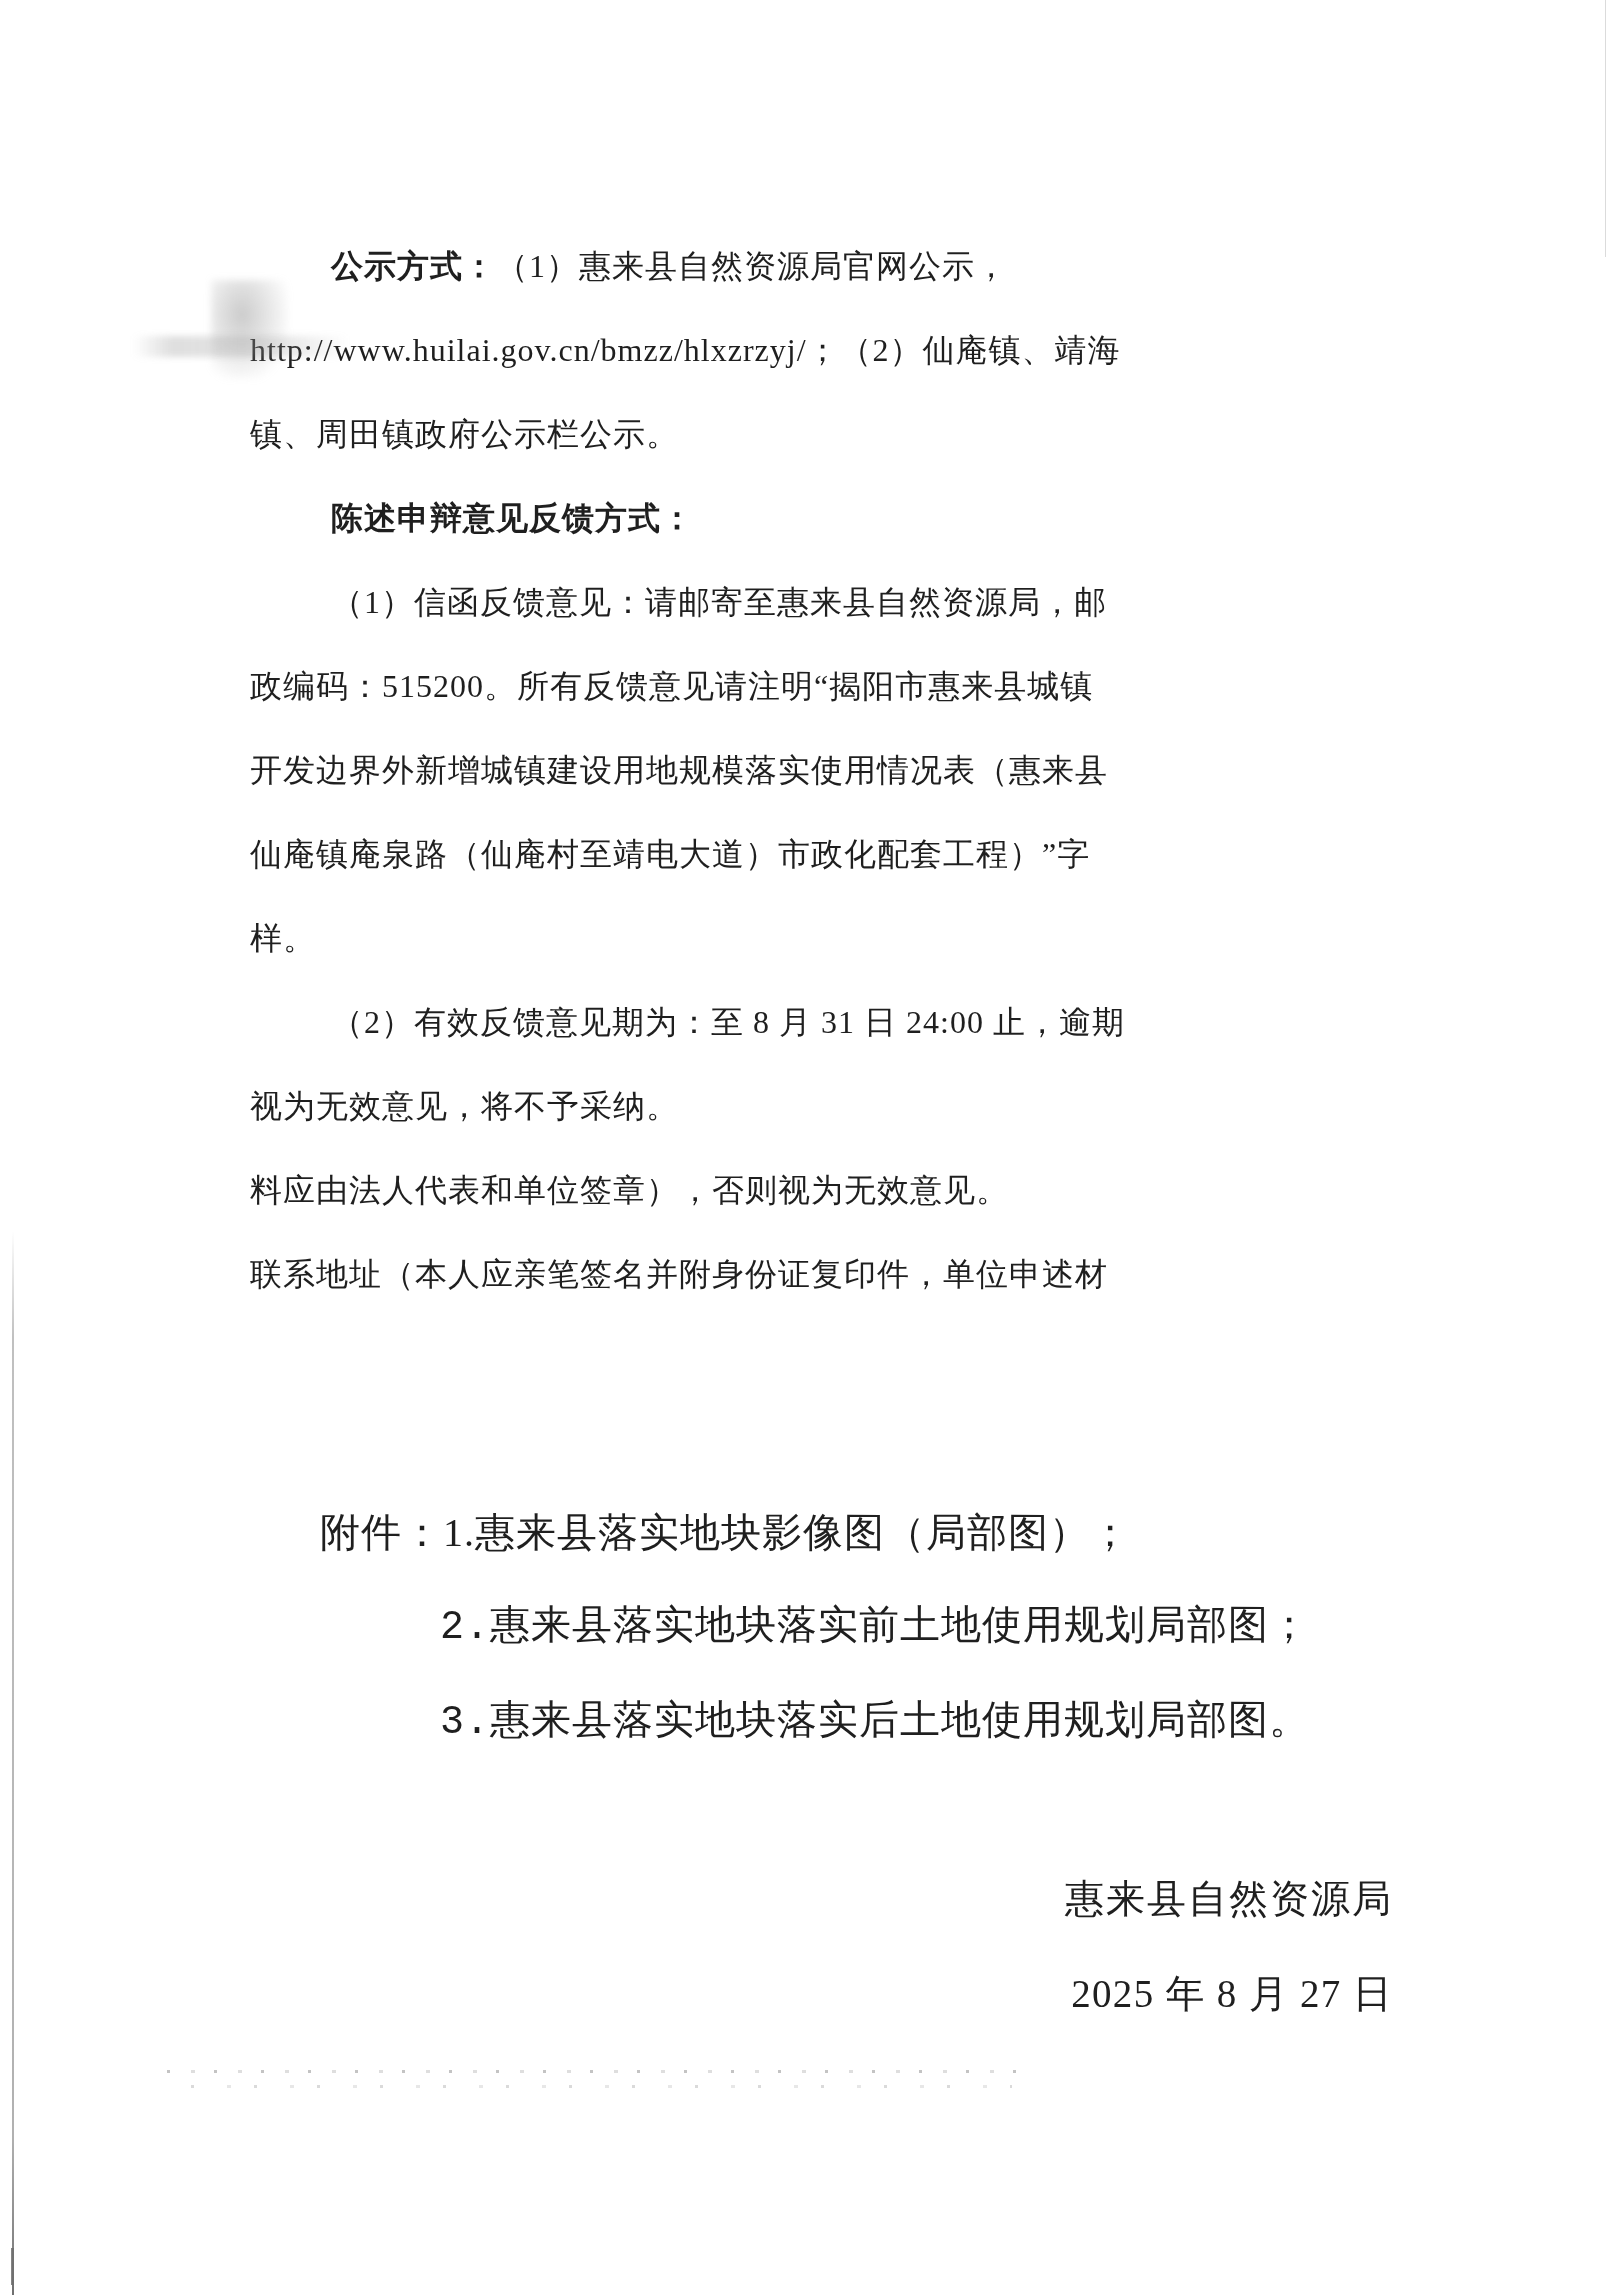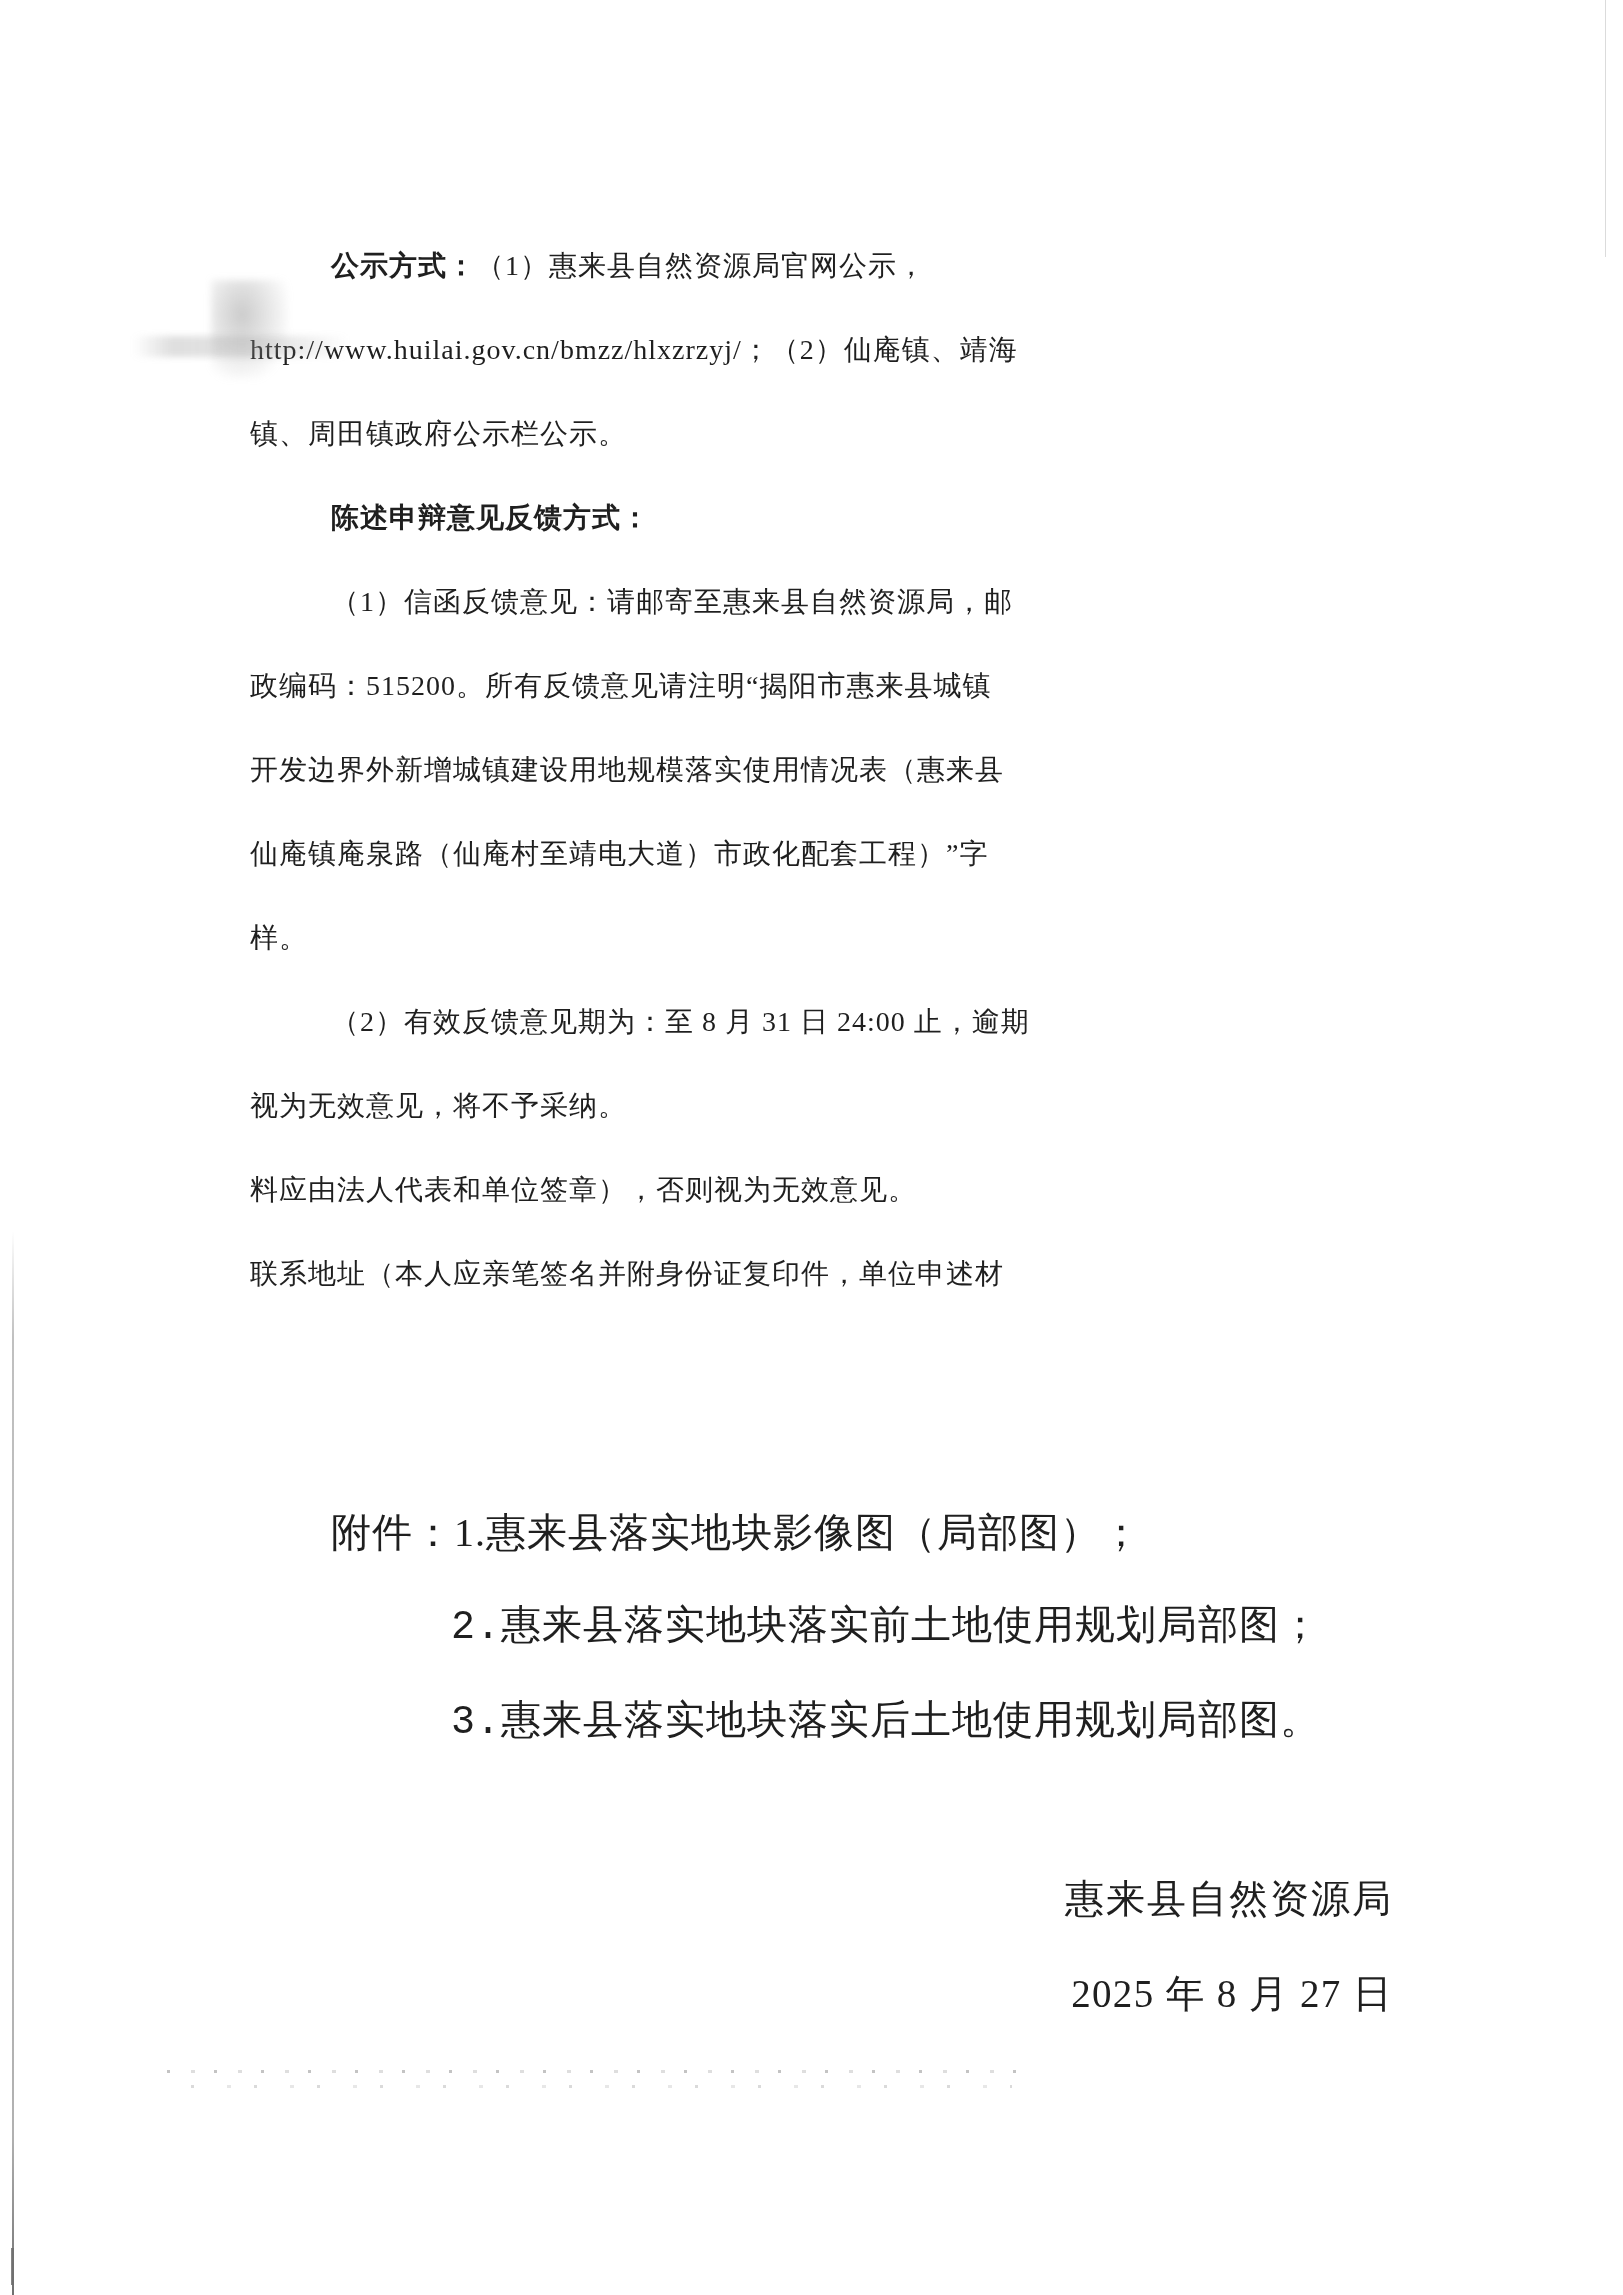--- a/index.html
+++ b/index.html
@@ -12,32 +12,32 @@
     font-family: "Liberation Serif", serif;
     color: #1f1f1f;
   }
 
   
   .bodytext {
     position: absolute;
     left: 250px;
     top: 224px;
     width: 1130px;
-    font-size: 28px;
+    font-size: 32px;
     line-height: 84px;
     letter-spacing: 1px;
   }
   .line { white-space: nowrap; }
   .indent { padding-left: 81px; }
   .bold { font-weight: bold; }
 
   
   .attach {
     position: absolute;
-    left: 250px;
+    left: 239px;
     top: 1485px;
     width: 1276px;
     font-size: 40px;
     line-height: 95px;
     letter-spacing: 1px;
   }
   .attach .first { padding-left: 81px; }
   .attach .item  { padding-left: 201px; font-family: Liberation Mono, monospace; }
 
   

